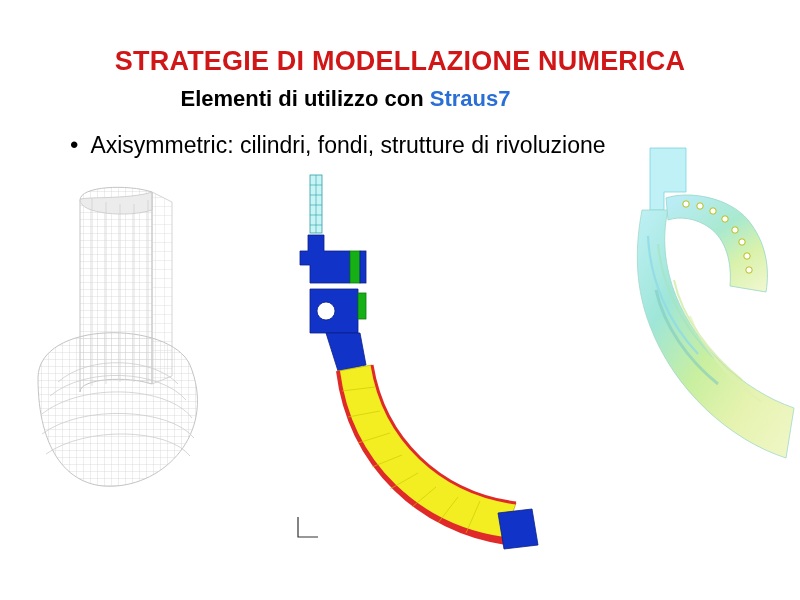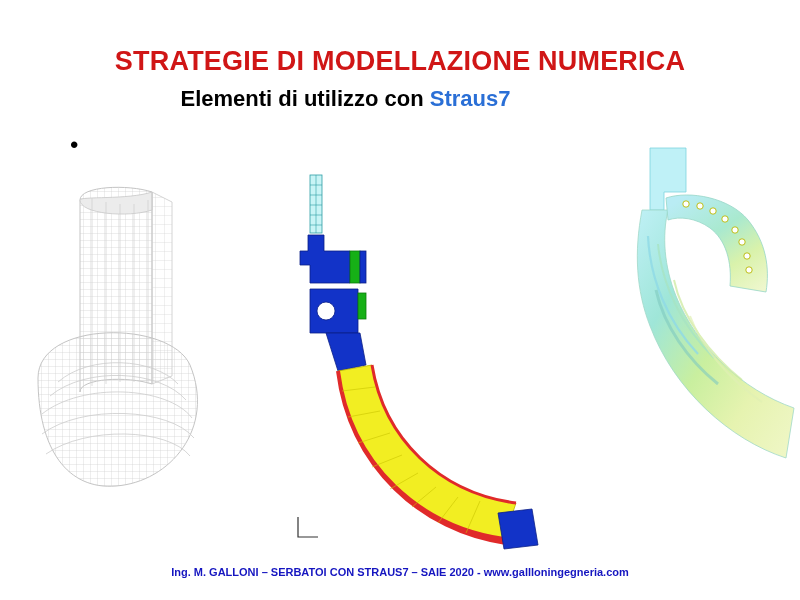--- a/index.html
+++ b/index.html
@@ -109,20 +109,21 @@
 <div class="slide">
 
   <div class="title">STRATEGIE DI MODELLAZIONE NUMERICA</div>
 
   <div class="subtitle">
     <span>Elementi di utilizzo con </span><span class="accent">Straus7</span>
   </div>
 
   <div class="bullet-row">
     <span class="bullet-dot">•</span>
+    <span class="bullet-text">Axisymmetric: cilindri, fondi, strutture di rivoluzione</span>
   </div>
 
   <div class="figure-area">
 
     <div class="fig" id="fig-left">
       <svg width="260" height="340" viewBox="0 0 260 340">
         <defs>
           <pattern id="meshgrid" width="7" height="7" patternUnits="userSpaceOnUse">
             <path d="M 7 0 L 0 0 0 7" fill="none" stroke="#cfcfcf" stroke-width="0.7"></path>
           </pattern>
@@ -242,15 +243,14 @@
         <path d="M68,104 C72,146 92,186 124,218" fill="none" stroke="#a7e3c3" stroke-width="2" opacity="0.8"></path>
         <path d="M84,140 C92,178 120,214 152,240" fill="none" stroke="#cdeaa0" stroke-width="2" opacity="0.75"></path>
         <path d="M100,176 C112,208 140,240 172,262" fill="none" stroke="#dff0b4" stroke-width="2" opacity="0.7"></path>
 
         <path d="M66,150 C74,186 98,220 128,244" fill="none" stroke="#7fc9bf" stroke-width="3" opacity="0.6"></path>
       </svg>
     </div>
 
   </div>
 
-  <div class="footer">Ing. M. GALLONI – SERBATOI CON  STRAUS7 – SAIE 2020 - www.gallloningegneria.com</div>
 
 </div>
 
 </body></html>

